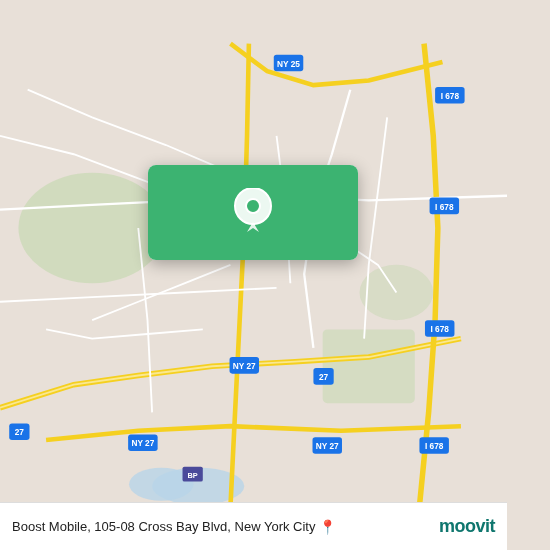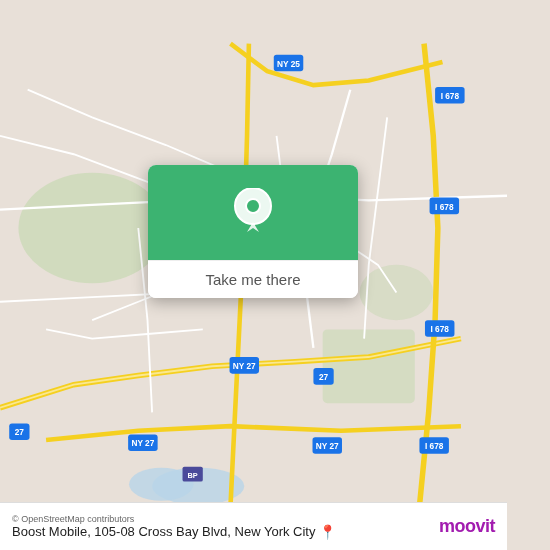--- a/index.html
+++ b/index.html
@@ -56,21 +56,21 @@
       font-weight: 500;
       color: #222;
       display: flex;
       align-items: center;
       gap: 4px;
     }
 
     .moovit-logo {
       font-size: 18px;
       font-weight: bold;
-      color: #a21caf;
+      color: #0f766e;
       letter-spacing: -0.5px;
     }
 
     
     .popup-card {
       position: absolute;
       top: 165px;
       left: 148px;
       width: 210px;
       background: white;
@@ -184,26 +184,24 @@
       <svg width="40" height="50" viewBox="0 0 40 50">
         <circle cx="20" cy="18" r="18" fill="white" opacity="0.9"></circle>
         <circle cx="20" cy="18" r="18" fill="none" stroke="white" stroke-width="2"></circle>
 
         <circle cx="20" cy="18" r="7" fill="#3cb371"></circle>
         <circle cx="20" cy="18" r="7" stroke="white" stroke-width="2" fill="none"></circle>
 
         <path d="M 20 34 L 14 44 L 20 40 L 26 44 Z" fill="white" opacity="0.85"></path>
       </svg>
     </div>
-    <button class="popup-button">Take me there</button>
   </div>
 
   <div class="info-bar">
     <div class="info-bar-left">
-      <span class="attribution">© OpenStreetMap contributors</span>
       <span class="location-text">
         <span>Boost Mobile, 105-08 Cross Bay Blvd, New York City</span>
         <span style="color:#e74c3c; font-size:14px;">📍</span>
       </span>
     </div>
     <div class="moovit-logo">moovit</div>
   </div>
 </div>
 
 </body></html>

